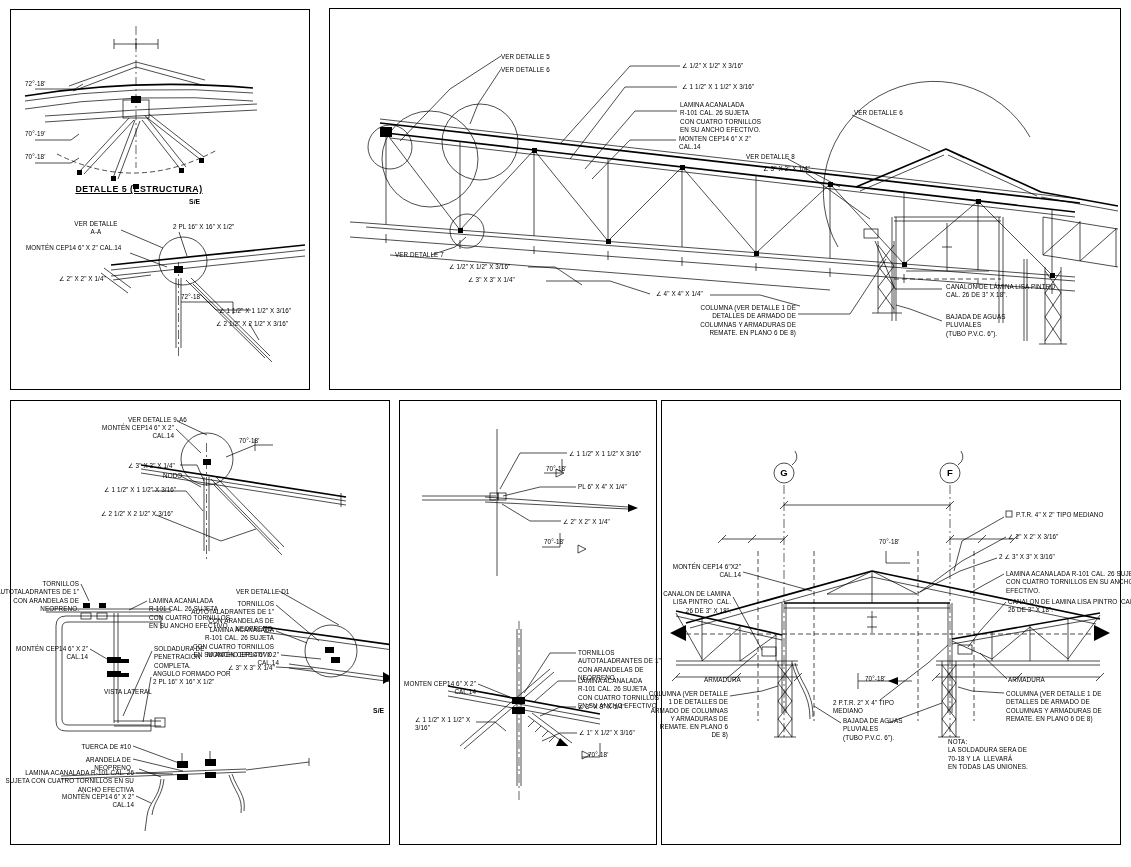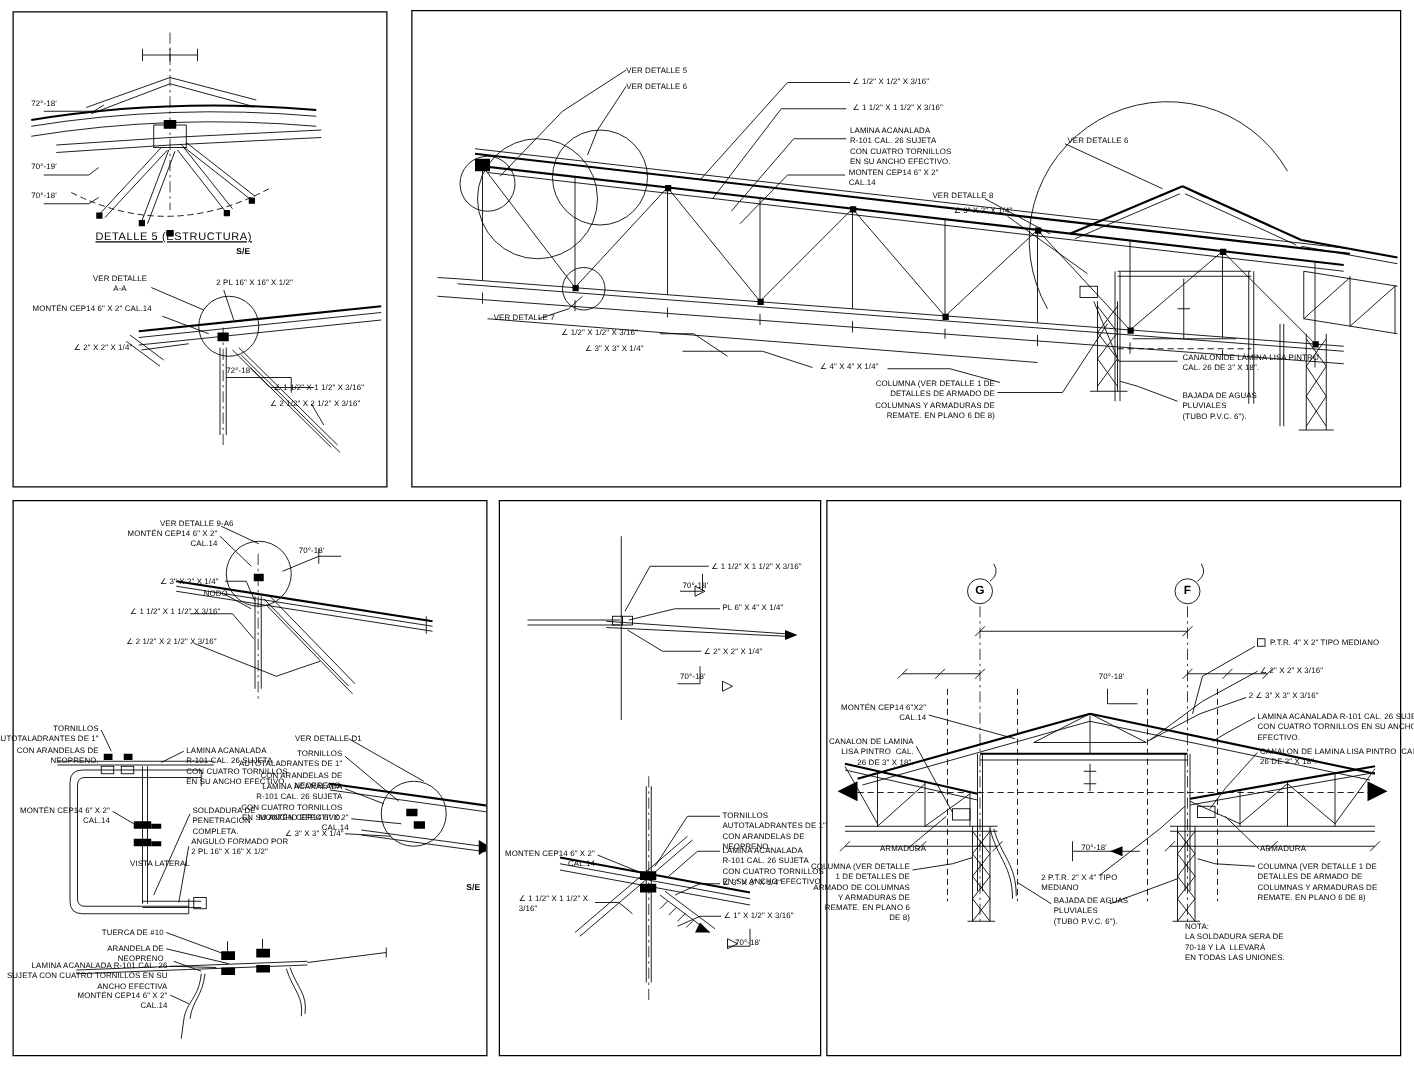--- a/index.html
+++ b/index.html
@@ -1,21 +1,21 @@
 <!DOCTYPE html>
 <html><head>
 <meta charset="utf-8">
 <style>
   *{margin:0;padding:0;box-sizing:border-box}
   html,body{width:1131px;height:867px;background:#fff;font-family:"Liberation Sans",sans-serif}
   .sheet{position:relative;width:1131px;height:867px;background:#fff;overflow:hidden}
   .panel{position:absolute;border:1px solid #000;background:#fff}
   .panel svg{position:absolute;left:0;top:0;display:block}
   .lbl{position:absolute;font-size:6.3px;line-height:1.32;color:#000;white-space:pre;letter-spacing:.1px;z-index:2}
-  .lbl.title{font-size:8.8px;font-weight:normal;text-decoration:underline;letter-spacing:.5px}
+  .lbl.title{font-size:8.8px;font-weight:bold;text-decoration:underline;letter-spacing:.5px}
   .lbl.se{font-size:6.8px;font-weight:bold}
   .lbl.bub{font-size:9.5px;font-weight:bold}
   .s{stroke:#000;stroke-width:.7;fill:none}
   .h{stroke:#000;stroke-width:1.7;fill:none}
   .d{stroke:#000;stroke-width:.7;fill:none;stroke-dasharray:5,3}
   .cl{stroke:#000;stroke-width:.6;fill:none;stroke-dasharray:9,3,2,3}
   .f{fill:#000;stroke:none}
 </style>
 </head>
 <body>

